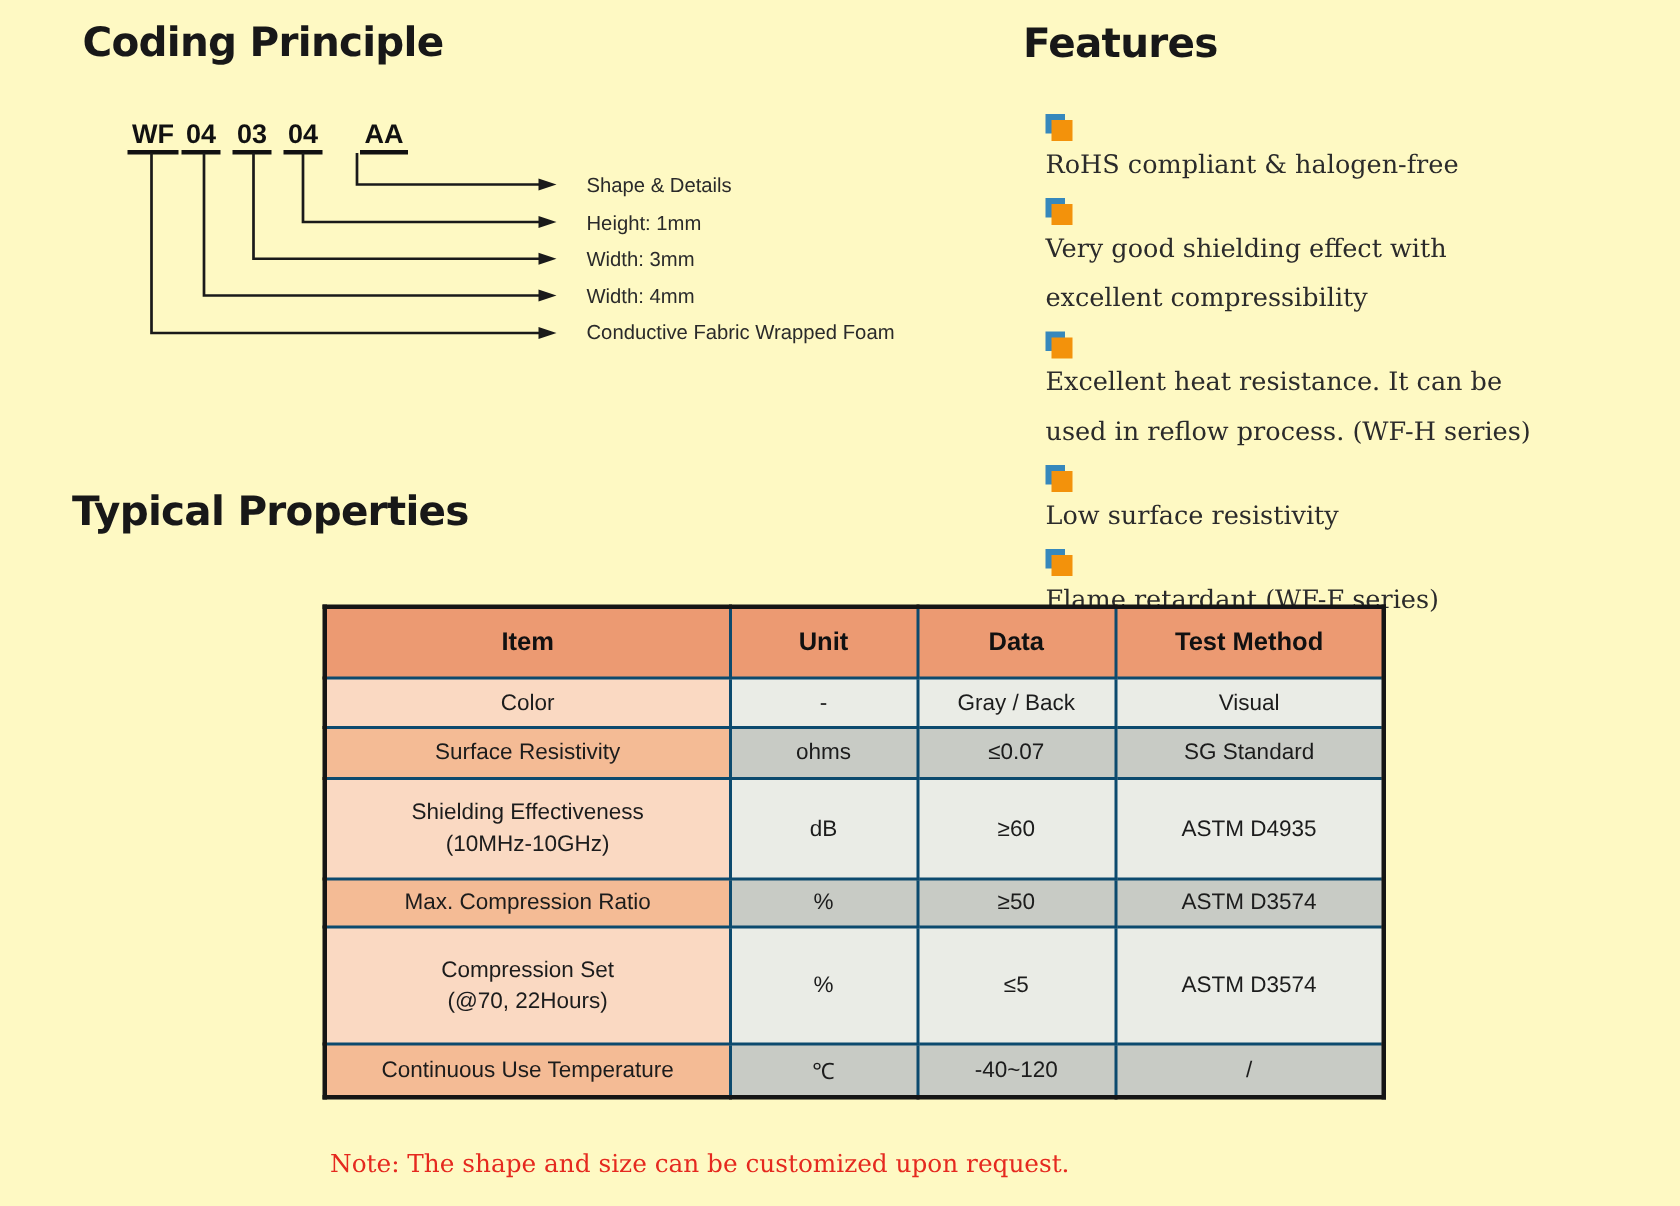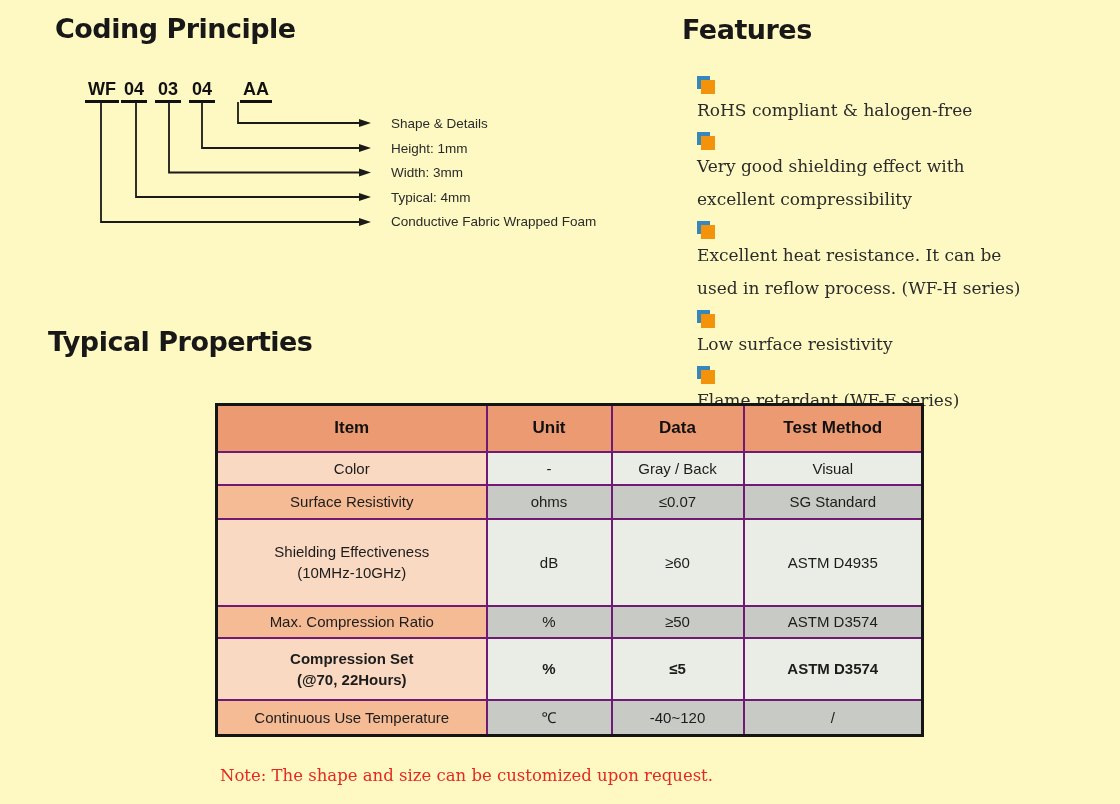--- a/index.html
+++ b/index.html
@@ -73,21 +73,21 @@
   .props-table {
     position: absolute;
     left: 215px; top: 403px;
     width: 706px;
     border-collapse: collapse;
     table-layout: fixed;
     border: 3px solid #151515;
     font-family: "Liberation Sans", sans-serif;
   }
   .props-table th, .props-table td {
-    border: 2px solid #701a75;
+    border: 2px solid #0c4a6e;
     text-align: center;
     vertical-align: middle;
     padding: 2px 16px;
   }
   .props-table th {
     height: 47px;
     background: #ec9a72;
     font-size: 17px;
     font-weight: 700;
     color: #111;
@@ -138,21 +138,21 @@
       <polygon points="359,193 371,197 359,201"></polygon>
       <polygon points="359,168.5 371,172.5 359,176.5"></polygon>
       <polygon points="359,144 371,148 359,152"></polygon>
       <polygon points="359,119 371,123 359,127"></polygon>
     </g>
   </svg>
 
   <div class="diagram-label" style="top:115px;">Shape &amp; Details</div>
   <div class="diagram-label" style="top:140px;">Height: 1mm</div>
   <div class="diagram-label" style="top:164px;">Width: 3mm</div>
-  <div class="diagram-label" style="top:189px;">Typical: 4mm</div>
+  <div class="diagram-label" style="top:189px;">Width: 4mm</div>
   <div class="diagram-label" style="top:213px;">Conductive Fabric Wrapped Foam</div>
 
   <div class="features-list">
     <div class="feature-item">
       <span class="feature-bullet">
           <span class="bullet-back"></span>
           <span class="bullet-front"></span>
         </span>
       <span class="feature-text">
         <div class="feature-line">RoHS compliant &amp; halogen-free</div>
@@ -219,36 +219,36 @@
         <td>-</td>
         <td>Gray / Back</td>
         <td>Visual</td>
       </tr>
       <tr class="shade-dark" style="height:34px;">
         <td class="item-cell">Surface Resistivity</td>
         <td>ohms</td>
         <td>≤0.07</td>
         <td>SG Standard</td>
       </tr>
-      <tr class="shade-light" style="height:87px;">
+      <tr class="shade-light" style="height:67px;">
         <td class="item-cell">
           <div class="cell-line1">Shielding Effectiveness</div>
           <div class="cell-line2">(10MHz-10GHz)</div>
         </td>
         <td>dB</td>
         <td>≥60</td>
         <td>ASTM D4935</td>
       </tr>
       <tr class="shade-dark" style="height:32px;margin-top:16px;">
         <td class="item-cell">Max. Compression Ratio</td>
         <td>%</td>
         <td>≥50</td>
         <td>ASTM D3574</td>
       </tr>
-      <tr class="shade-light" style="height:62px;font-weight:bold;">
+      <tr class="shade-light" style="height:78px;">
         <td class="item-cell">
           <div class="cell-line1">Compression Set</div>
           <div class="cell-line2">(@70, 22Hours)</div>
         </td>
         <td>%</td>
         <td>≤5</td>
         <td>ASTM D3574</td>
       </tr>
       <tr class="shade-dark" style="height:36px;margin-top:32px;">
         <td class="item-cell">Continuous Use Temperature</td>

